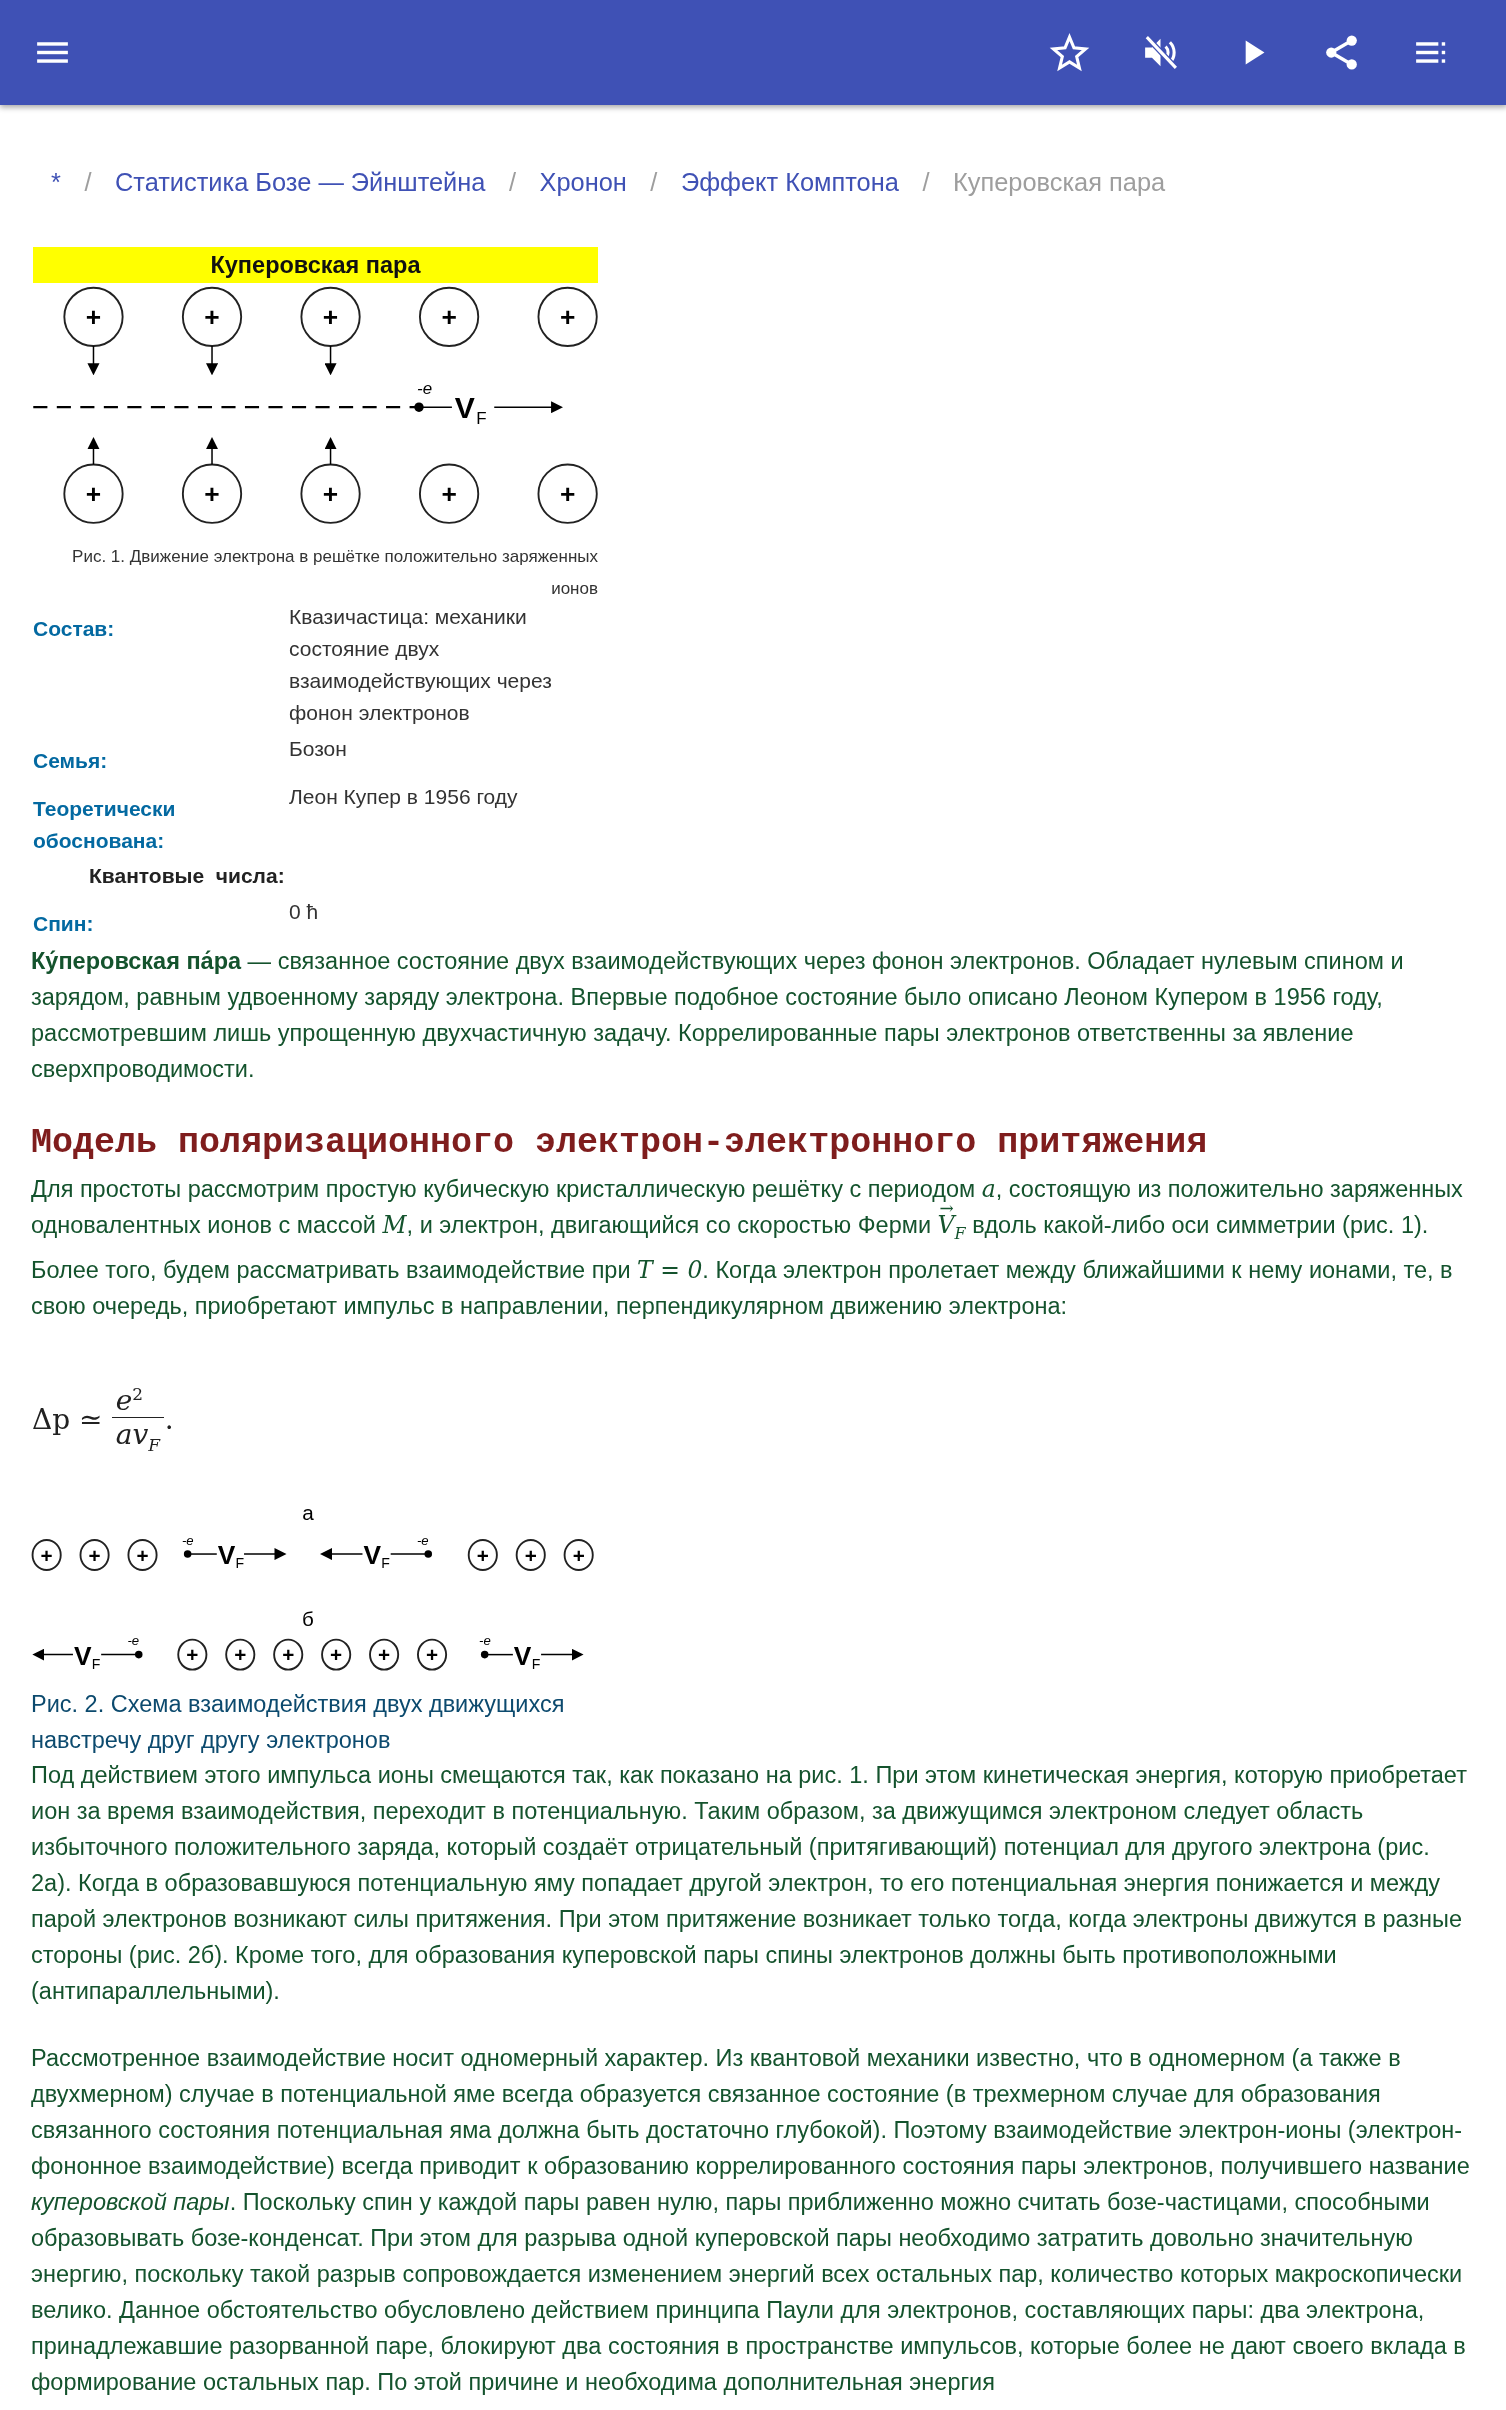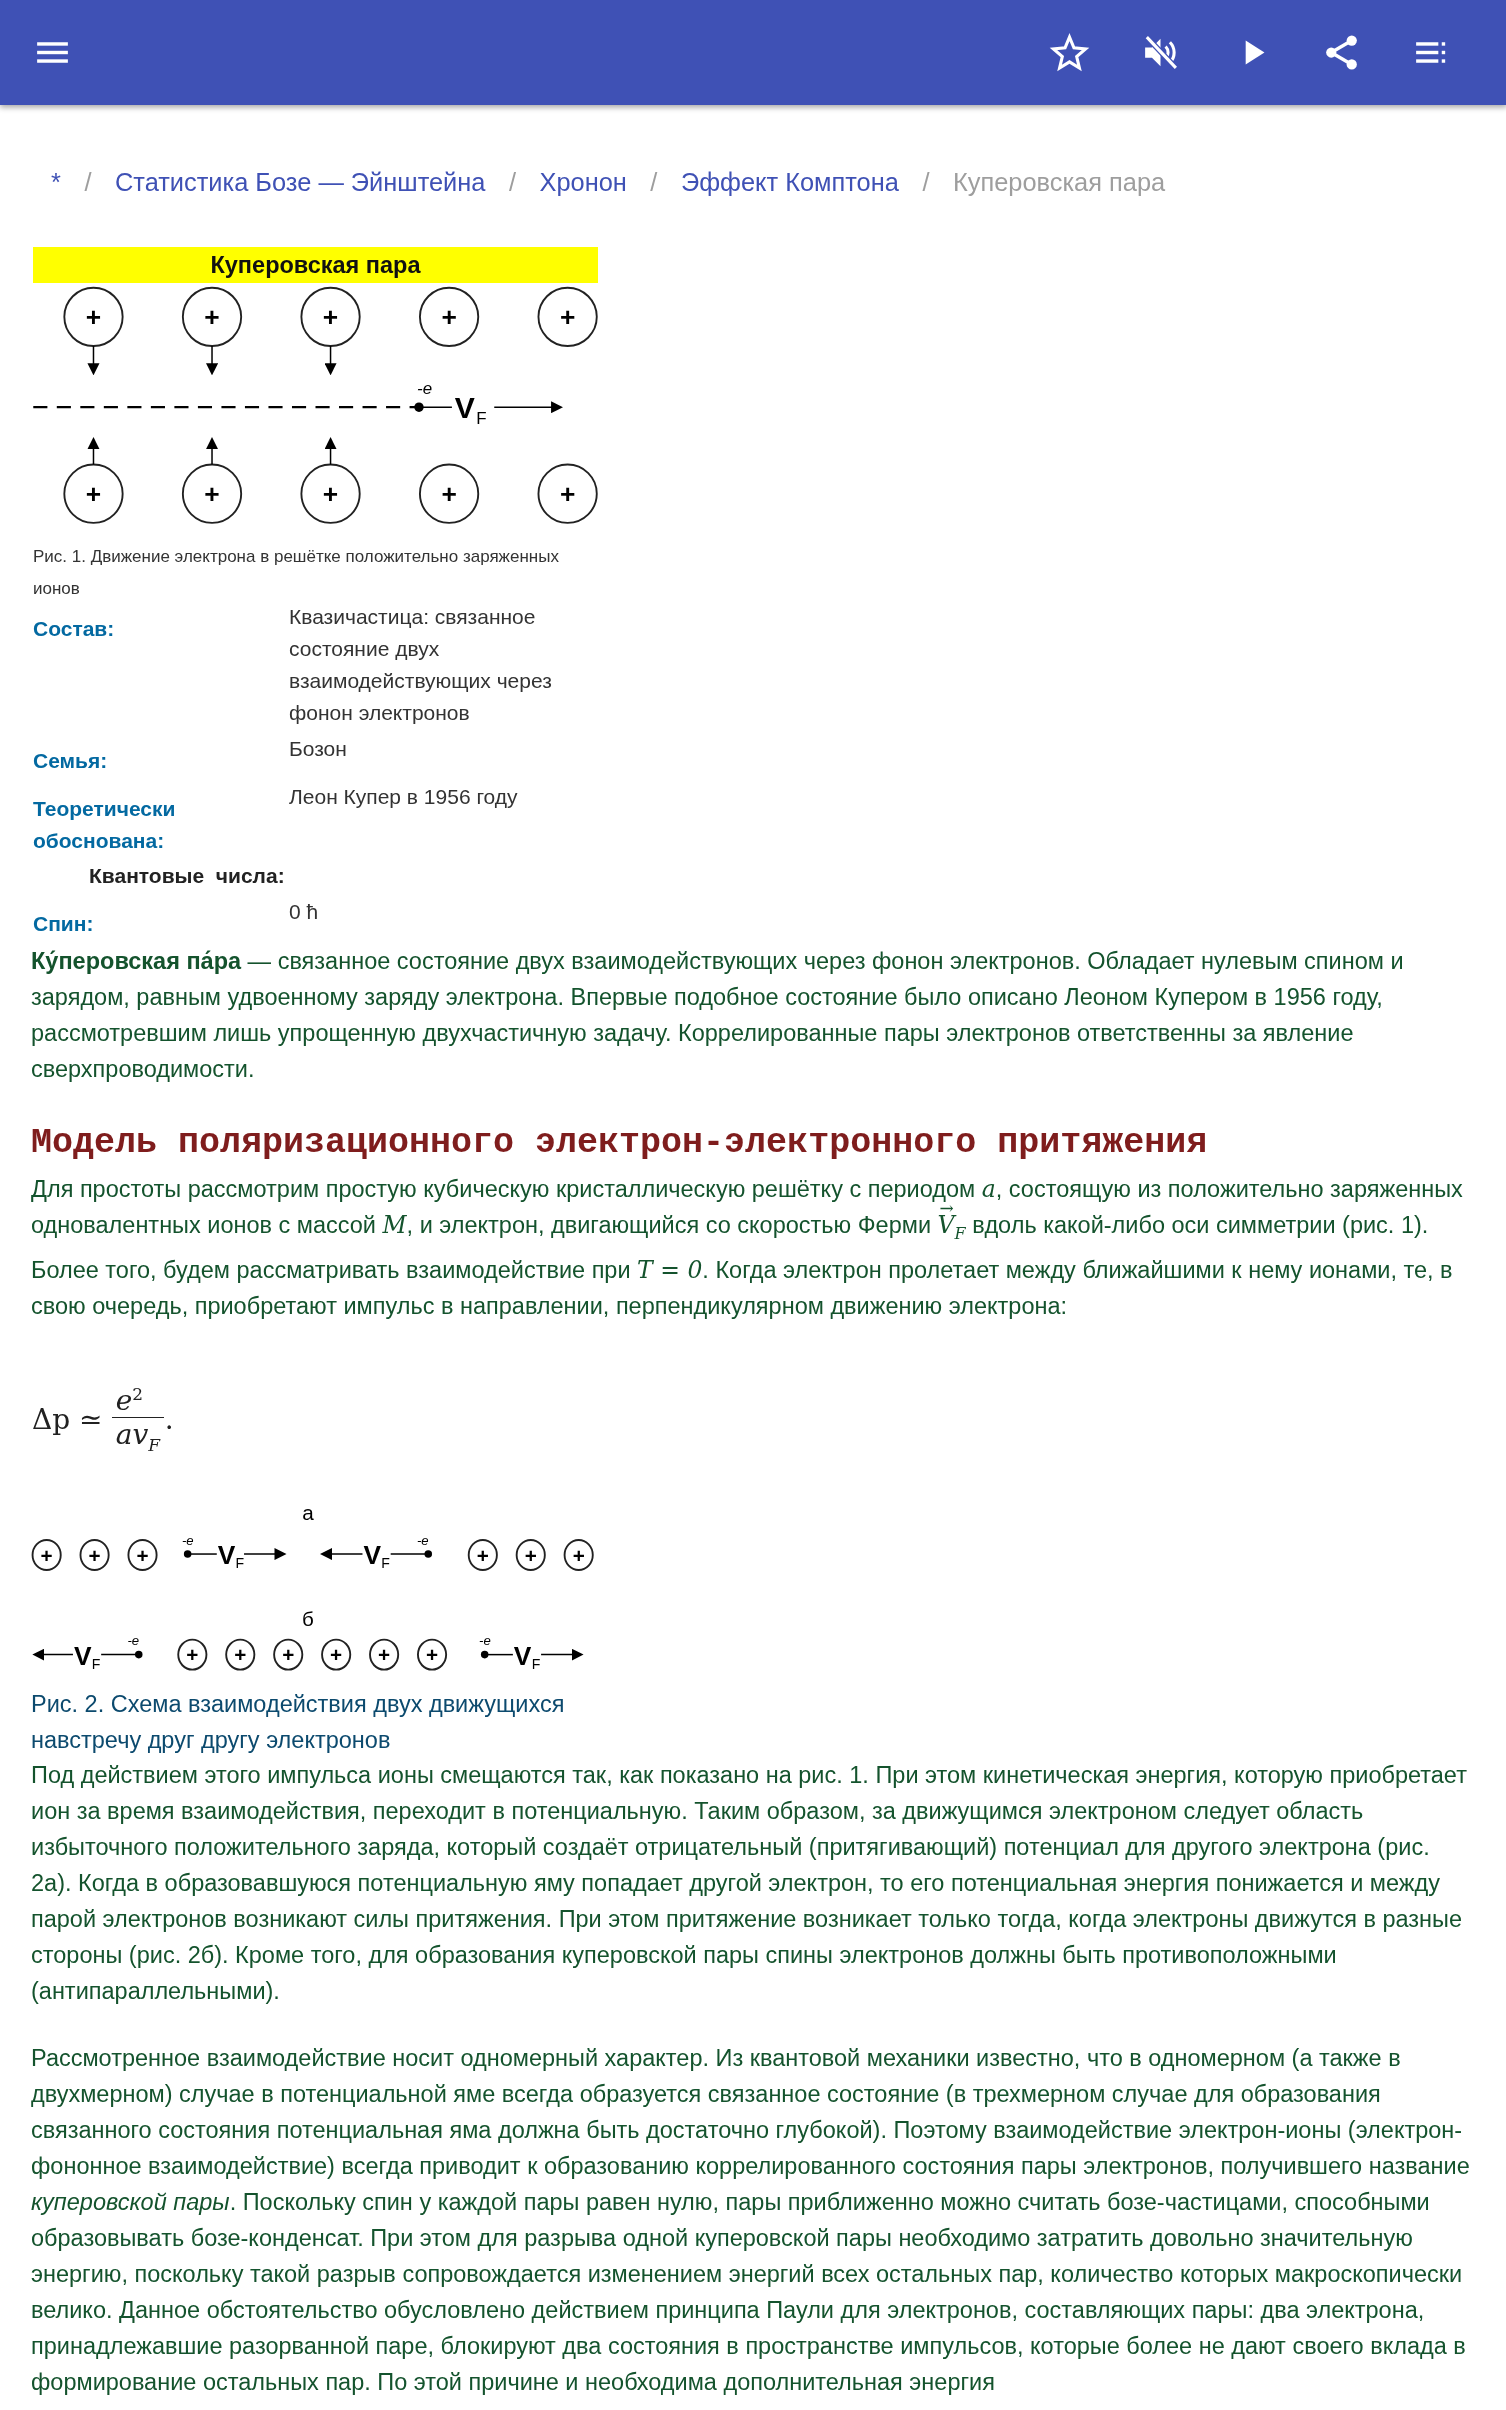--- a/index.html
+++ b/index.html
@@ -6,21 +6,21 @@
   body { width:1507px; height:2411px; overflow:hidden; background:#fff; font-family:"Liberation Sans", sans-serif; color:#212121; position:relative; }
   .toolbar { position:absolute; left:0; top:0; width:1507px; height:105px; background:#3F51B5; box-shadow:0 2.8px 5.6px rgba(0,0,0,0.35); z-index:5; }
   .tb-btn { position:absolute; top:26px; width:53px; height:53px; display:flex; align-items:center; justify-content:center; cursor:pointer; }
   .tb-btn svg { width:41px; height:41px; fill:#fff; }
   .breadcrumb { position:absolute; left:51px; top:168px; font-size:25.4px; white-space:nowrap; }
   .breadcrumb a { color:#3F51B5; text-decoration:none; }
   .breadcrumb .sep { color:#9e9e9e; margin:0 23.5px; }
   .breadcrumb .cur { color:#9e9e9e; }
   .infobox { position:absolute; left:33px; top:247px; width:565px; }
   .ib-title { background:#ffff00; height:36px; line-height:36px; text-align:center; font-weight:bold; font-size:23.5px; color:#111; }
-  .ib-caption { position:absolute; left:0; top:294px; width:565px; text-align:left; font-size:17px; color:#333; line-height:32px; }
+  .ib-caption { position:absolute; left:0; top:294px; width:565px; text-align:right; font-size:17px; color:#333; line-height:32px; }
   .ib-table { position:absolute; left:0; top:354px; width:565px; font-size:21px; line-height:32px; }
   .ib-row { display:flex; margin-bottom:3.8px; }
   .ib-label { width:256px; font-weight:bold; color:#0369a1; flex:none;margin-top:12px; }
   .ib-value { width:282px; color:#333; }
   .ib-center { font-weight:bold; padding-left:56px; color:#222; margin-bottom:3.8px; }
   .content { position:absolute; left:31px; width:1445px; font-size:23.5px; line-height:36px; color:#14532d; }
   .h2 { position:absolute; left:31px; top:1123px; font-size:35px; font-weight:bold; color:#7f1d1d;font-family:Liberation Mono, monospace; }
   .math { font-family:"DejaVu Serif", serif; font-style:italic; }
   .formula { position:absolute; left:31px; top:1384px; font-family:"DejaVu Serif", serif; font-size:30px; }
   .fig2-cap { position:absolute; left:31px; top:1686px; font-size:23.5px; line-height:36px; color:#0c4a6e; width:612px; }
@@ -146,21 +146,21 @@
     <line x1="410" y1="132" x2="445" y2="132" stroke="#000" stroke-width="1.6"></line>
     <line x1="490" y1="132" x2="560" y2="132" stroke="#000" stroke-width="1.6" marker-end="url(#ah)"></line>
     <text x="408" y="118" font-family="Liberation Sans, sans-serif" font-style="italic" font-size="18">-e</text>
     <text x="448" y="144" font-family="Liberation Sans, sans-serif" font-weight="bold" font-size="32">V</text>
     <text x="471" y="150" font-family="Liberation Sans, sans-serif" font-size="18">F</text>
   </svg>
   <div class="ib-caption">Рис. 1. Движение электрона в решётке положительно заряженных ионов</div>
   <div class="ib-table">
     <div class="ib-row">
       <div class="ib-label">Состав:</div>
-      <div class="ib-value">Квазичастица: связанное состояние двух взаимодействующих через фонон электронов</div>
+      <div class="ib-value">Квазичастица: механики состояние двух взаимодействующих через фонон электронов</div>
     </div>
     <div class="ib-row">
       <div class="ib-label">Семья:</div>
       <div class="ib-value">Бозон</div>
     </div>
     <div class="ib-row">
       <div class="ib-label" style="width:188px;margin-right:68px;">Теоретически обоснована:</div>
       <div class="ib-value">Леон Купер в 1956 году</div>
     </div>
     <div class="ib-center" style="white-space:pre;">Квантовые  числа:</div>

